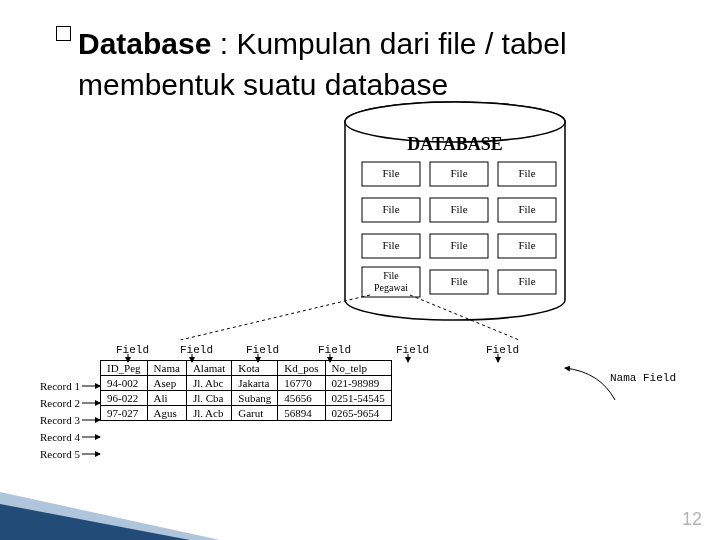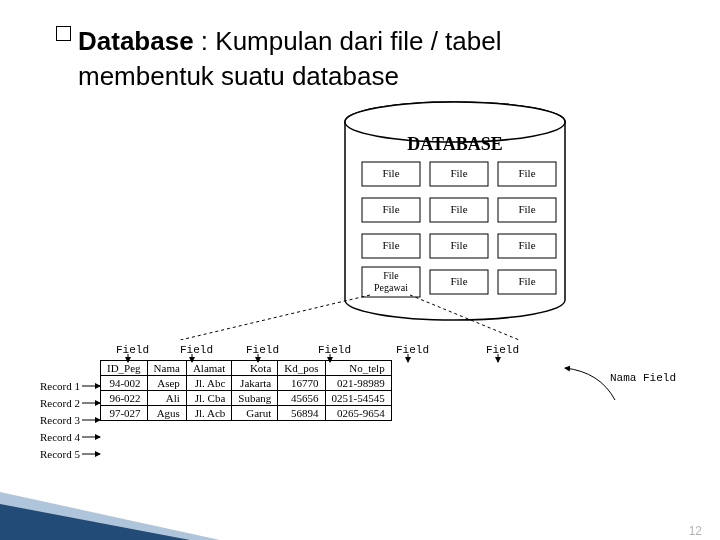--- a/index.html
+++ b/index.html
@@ -1,25 +1,25 @@
 <!DOCTYPE html>
 <html><head>
 <meta charset="utf-8">
 <style>
   html,body{margin:0;padding:0;width:720px;height:540px;background:#fff;font-family:Verdana,Geneva,sans-serif;color:#000;position:relative}
-  .heading{position:absolute;left:78px;top:24px;width:520px;font-size:26px;line-height:1.35}
+  .heading{position:absolute;left:78px;top:24px;width:520px;font-size:30px;line-height:1.35}
   .heading .bold{font-weight:700}
   .bullet{position:absolute;left:56px;top:26px;width:13px;height:13px;border:1.5px solid #000}
-  .pgnum{position:absolute;right:18px;bottom:2px;color:#b3b3b3;font-size:12px}
+  .pgnum{position:absolute;right:18px;bottom:10px;color:#b3b3b3;font-size:18px}
   .corner{position:absolute;left:0;bottom:0;width:0;height:0;border-left:190px solid #234b77;border-top:36px solid transparent}
   .corner2{position:absolute;left:0;bottom:0;width:0;height:0;border-left:220px solid rgba(110,150,190,.55);border-top:48px solid transparent}
   svg.diagram{position:absolute;left:50px;top:100px}
   .tbl{position:absolute;left:40px;top:343px;font-family:"Times New Roman",serif;font-size:11px}
   .tbl table{border-collapse:collapse}
-  .tbl th,.tbl td{border:1px solid #000;padding:1px 6px;text-align:right;white-space:nowrap}
+  .tbl th,.tbl td{border:1px solid #000;padding:1px 6px;text-align:left;white-space:nowrap}
   .tbl th{font-weight:400}
   .recLabels{position:absolute;left:40px;top:378px;font-family:Liberation Serif, serif;font-size:11px;line-height:17px}
   .recLabels div{height:17px}
   .fieldTop{position:absolute;top:344px;font-family:Liberation Mono, monospace;font-size:11px}
   .namaField{position:absolute;left:610px;top:372px;font-family:Liberation Mono, monospace;font-size:11px}
 </style>
 </head>
 <body>
 
 <div class="bullet"></div>

